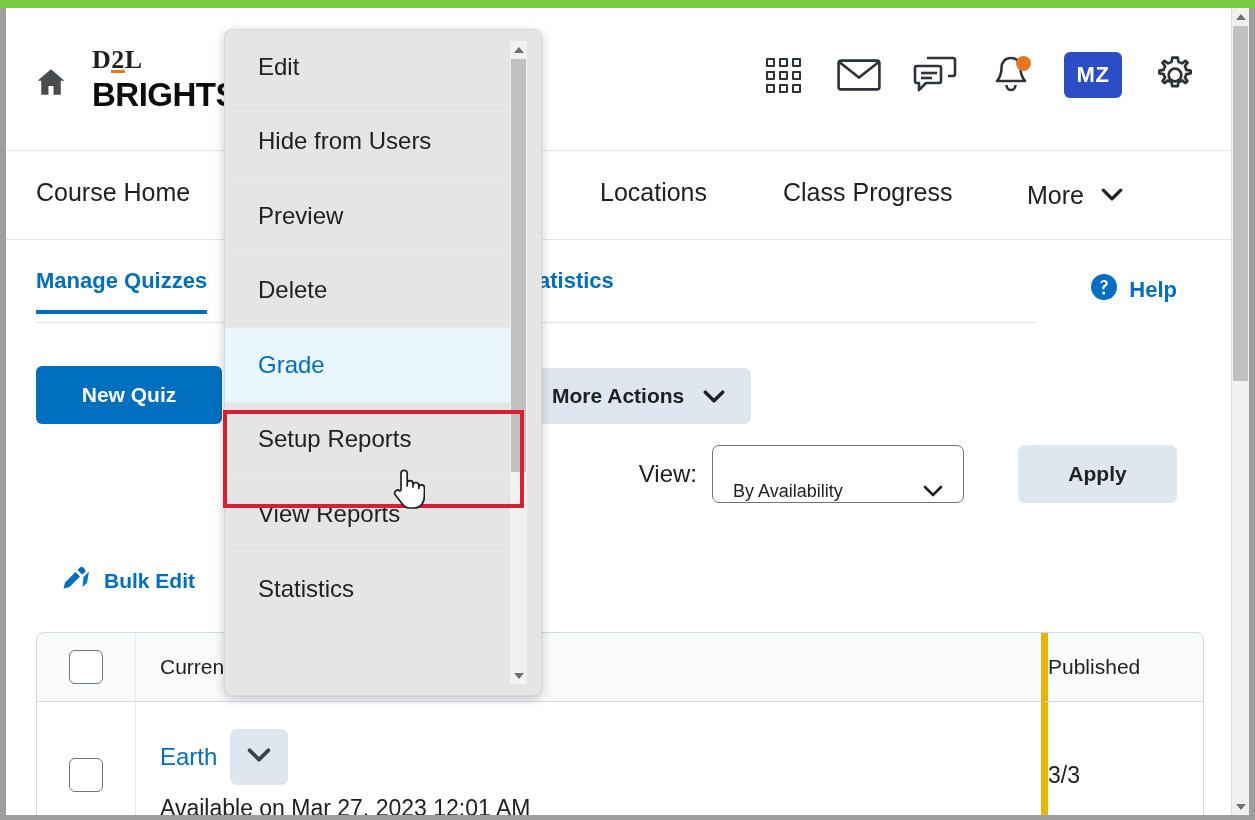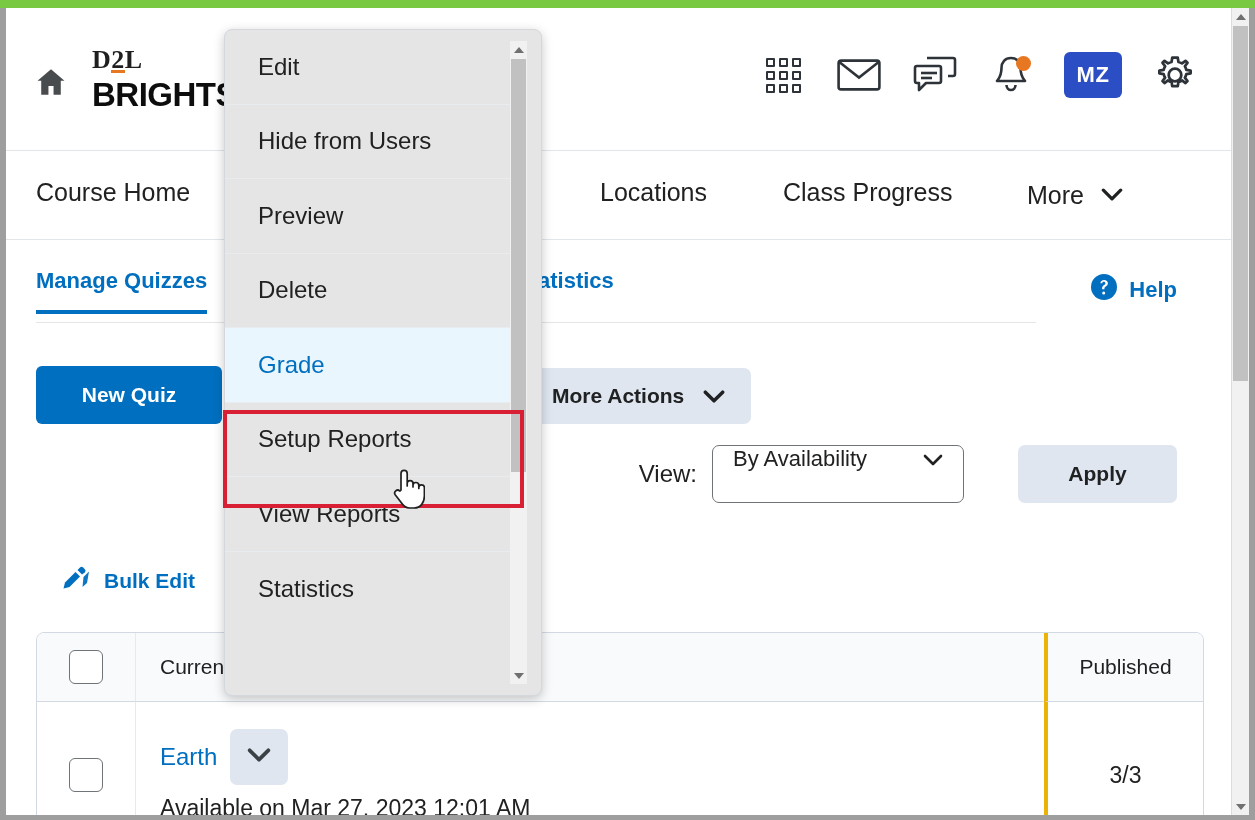--- a/index.html
+++ b/index.html
@@ -301,25 +301,25 @@
   .view-label {
     font-size: 24px;
     color: #202122;
   }
   .view-select {
     width: 252px; height: 58px;
     background: #ffffff;
     border: 1px solid #6e7477;
     border-radius: 7px;
     display: flex;
-    align-items: flex-start;
+    align-items: flex-end;
     justify-content: space-between;
     padding: 0 20px;
     box-sizing: border-box;
-    font-size: 22px;
+    font-size: 18px;
     color: #202122;
     cursor: pointer;
   }
   .apply-btn {
     width: 159px; height: 58px;
     background: #dfe6ef;
     border: none;
     border-radius: 7px;
     font-size: 21px;
     font-weight: bold;
@@ -364,22 +364,22 @@
     padding: 0;
   }
   .quiz-table th.col-check, .quiz-table td.col-check {
     width: 98px;
     text-align: center;
     border-right: 1px solid #e6eaf0;
   }
   .quiz-table th.col-name { padding-left: 24px; }
   .quiz-table th.col-pub, .quiz-table td.col-pub {
     width: 155px;
-    text-align: center;
-    border-left: 4px solid #eab308;
+    text-align: left;
+    border-left: 7px solid #eab308;
   }
   .quiz-table tbody td {
     height: 146px;
     font-size: 22px;
     color: #202122;
     vertical-align: middle;
     padding: 0;
   }
   .cell-check {
     display: flex;

